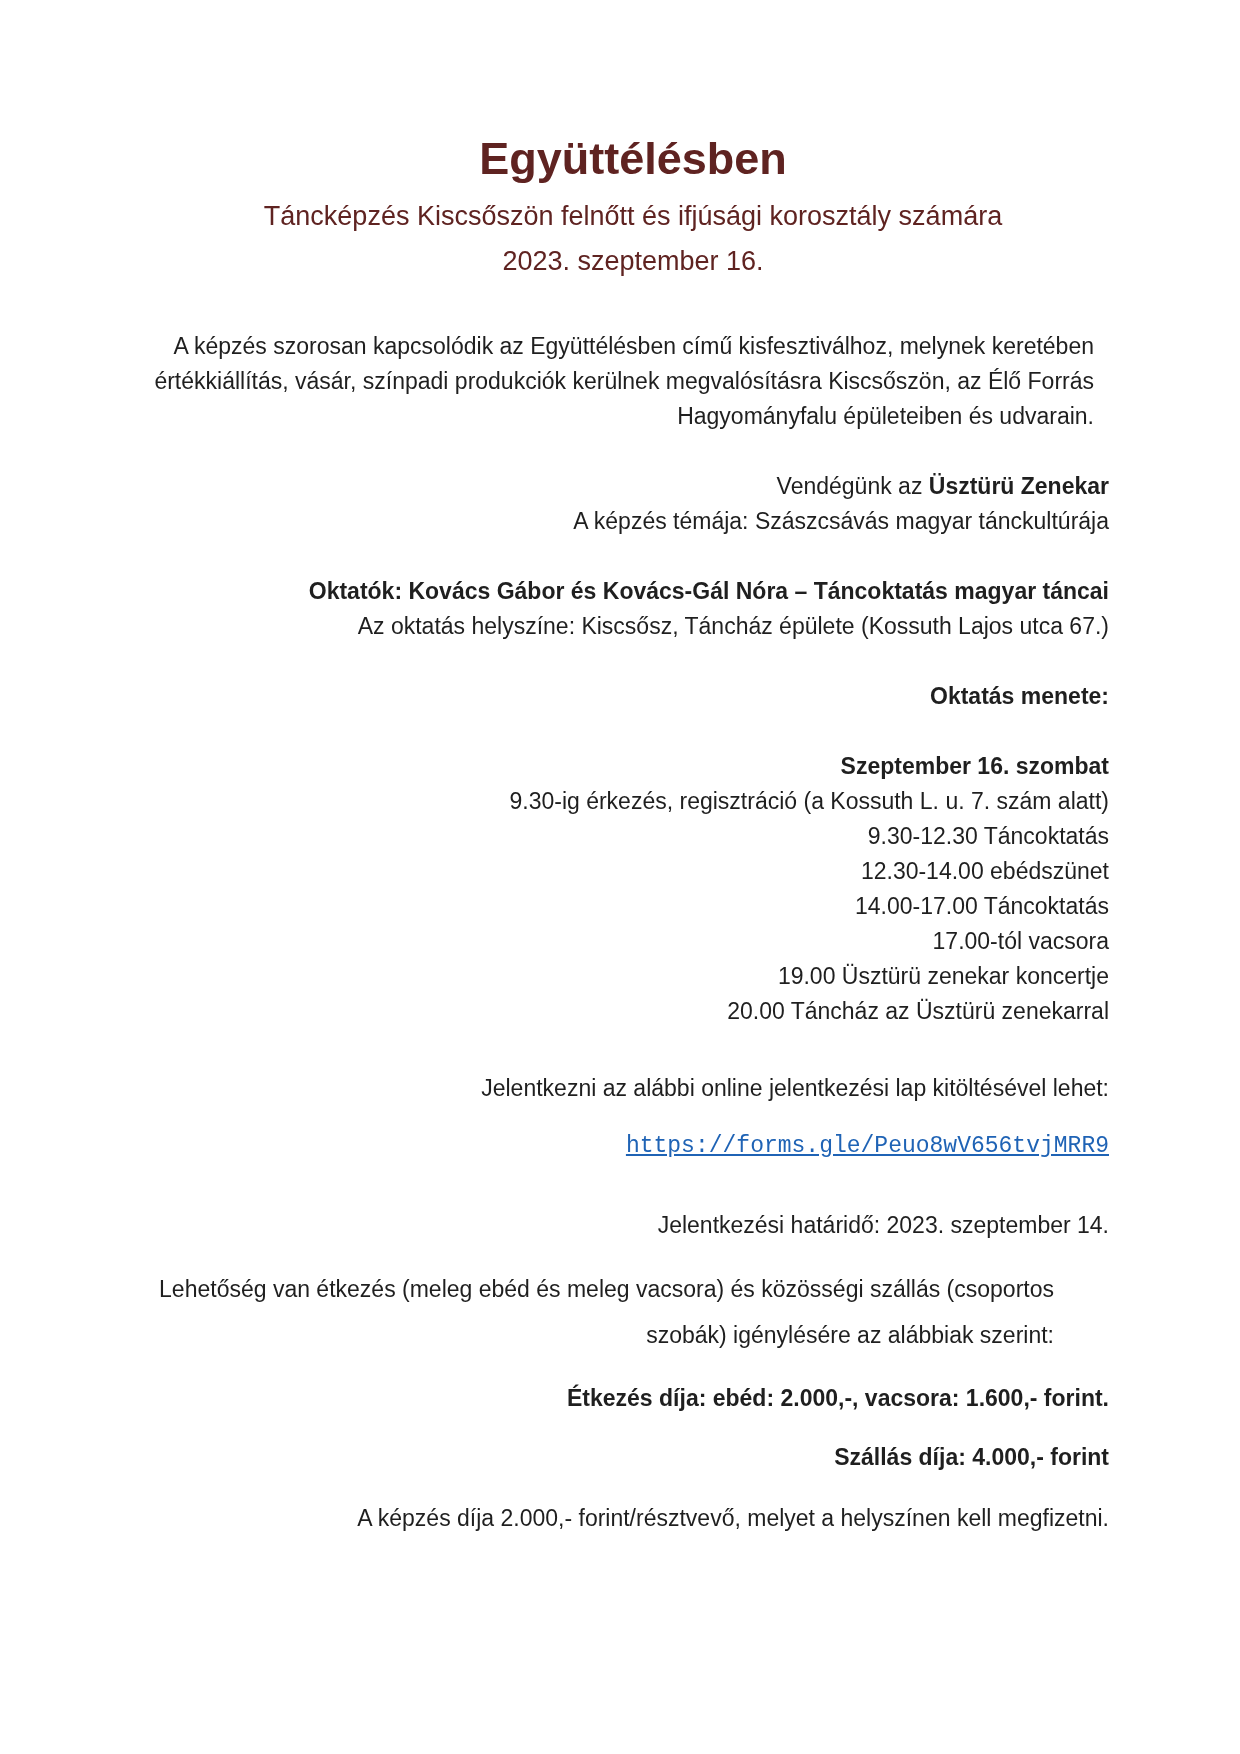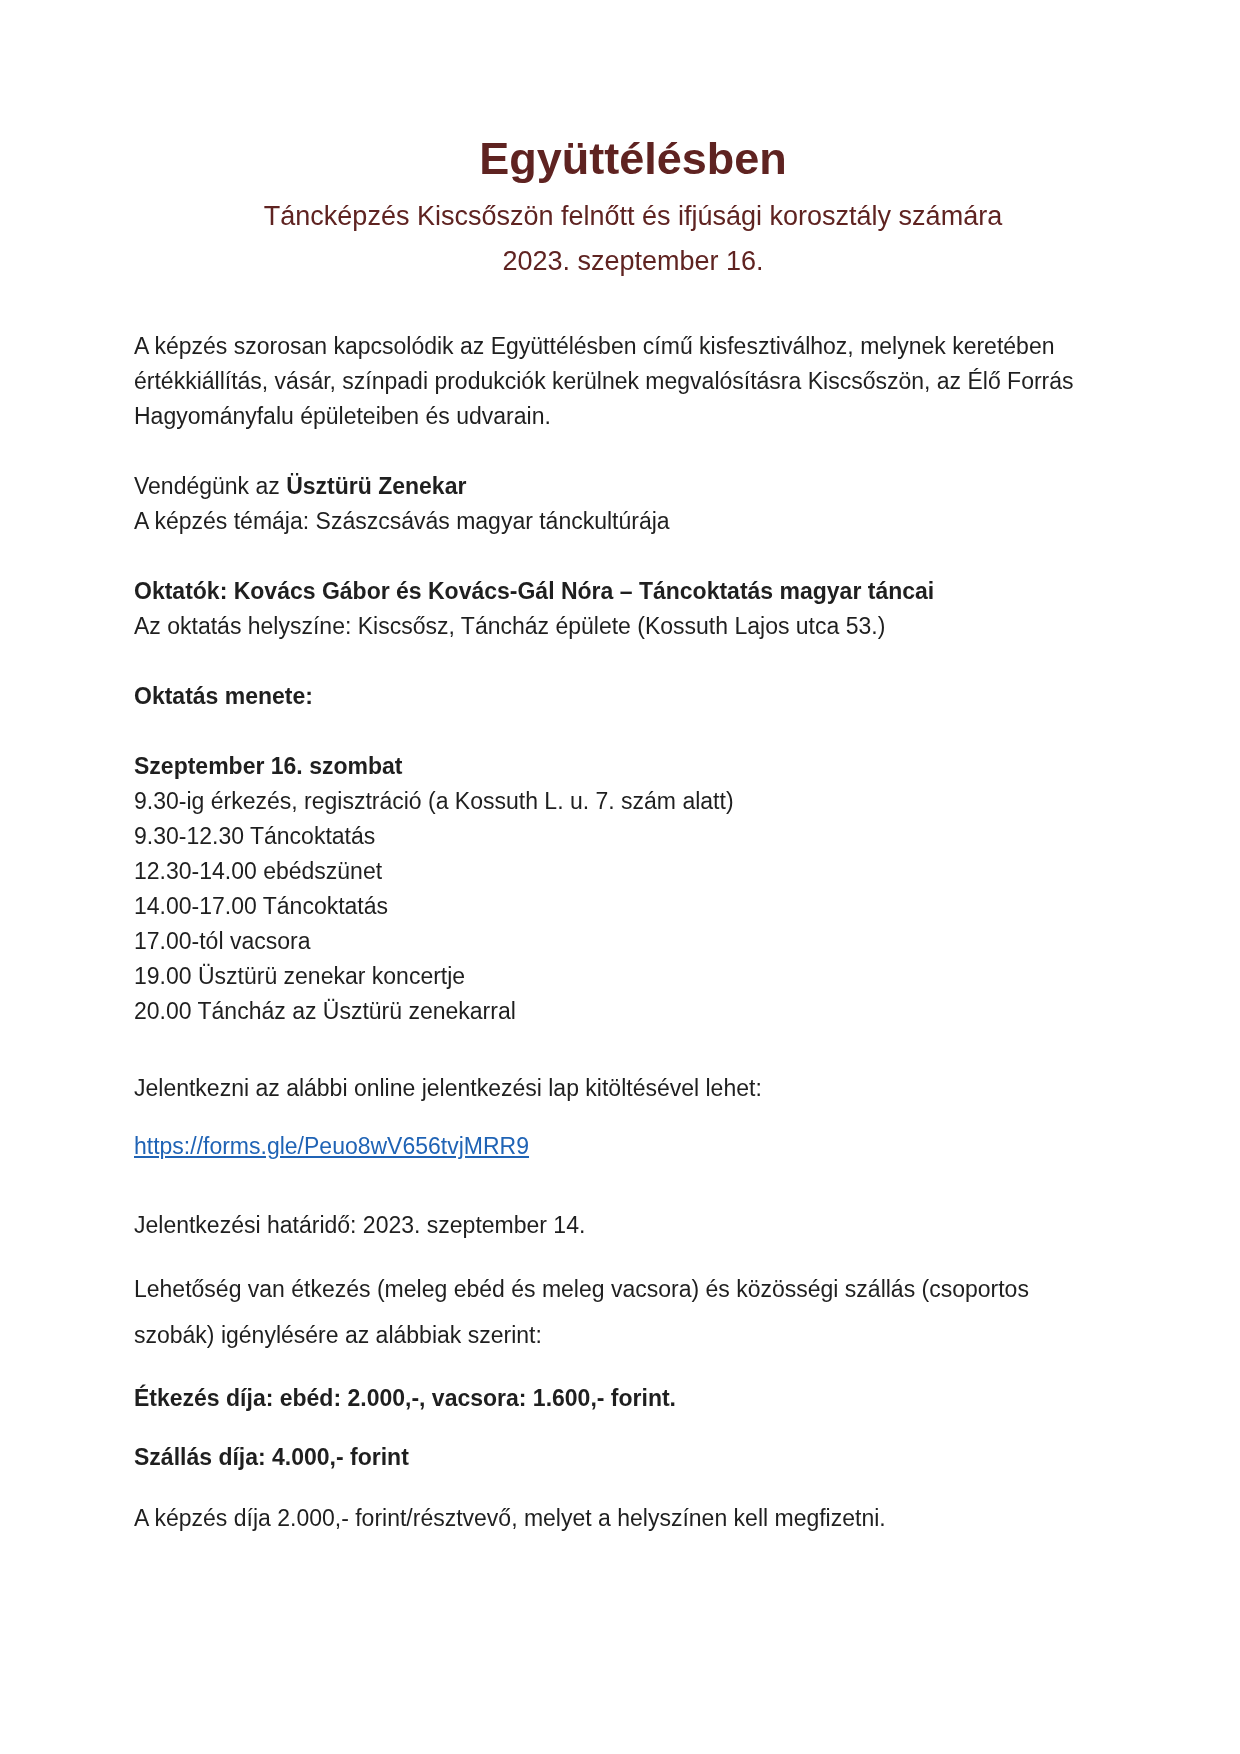--- a/index.html
+++ b/index.html
@@ -32,26 +32,27 @@
     margin-top: 8px;
     font-size: 27px;
     line-height: 45px;
     color: var(--accent, #5f2321);
   }
   .content {
     margin-left: 134px;
     width: 975px;
     font-size: 23px;
     line-height: 35px;
+    text-align: right;
   }
   .intro        { margin-top: 45px; max-width: 960px; }
   .block        { margin-top: 35px; }
   .b            { font-weight: 700; }
   .reg-intro    { margin-top: 42px; }
-  .link-line    { margin-top: 6px; }
+  .link-line    { margin-top: 6px; font-family: Liberation Mono, monospace; }
   .link-line a {
     color: var(--link, #1f63b5);
     text-decoration: underline;
   }
   .deadline     { margin-top: 44px; }
   .services     { margin-top: 12px; max-width: 920px; line-height: 46px; }
   .fee-meals    { margin-top: 5px; }
   .fee-lodging  { margin-top: 24px; }
   .fee-training { margin-top: 26px; }
 </style>
@@ -74,21 +75,21 @@
 
     <div class="block">
       <div>
         <span>Vendégünk az </span><span class="b">Üsztürü Zenekar</span>
       </div>
       <div>A képzés témája: Szászcsávás magyar tánckultúrája</div>
     </div>
 
     <div class="block">
       <div class="b">Oktatók: Kovács Gábor és Kovács-Gál Nóra – Táncoktatás magyar táncai</div>
-      <div>Az oktatás helyszíne: Kiscsősz, Táncház épülete (Kossuth Lajos utca 53.)</div>
+      <div>Az oktatás helyszíne: Kiscsősz, Táncház épülete (Kossuth Lajos utca 67.)</div>
     </div>
 
     <div class="block b">Oktatás menete:</div>
 
     <div class="block">
       <div class="b">Szeptember 16. szombat</div>
       <div>9.30-ig érkezés, regisztráció (a Kossuth L. u. 7. szám alatt)</div>
       <div>9.30-12.30 Táncoktatás</div>
       <div>12.30-14.00 ebédszünet</div>
       <div>14.00-17.00 Táncoktatás</div>

